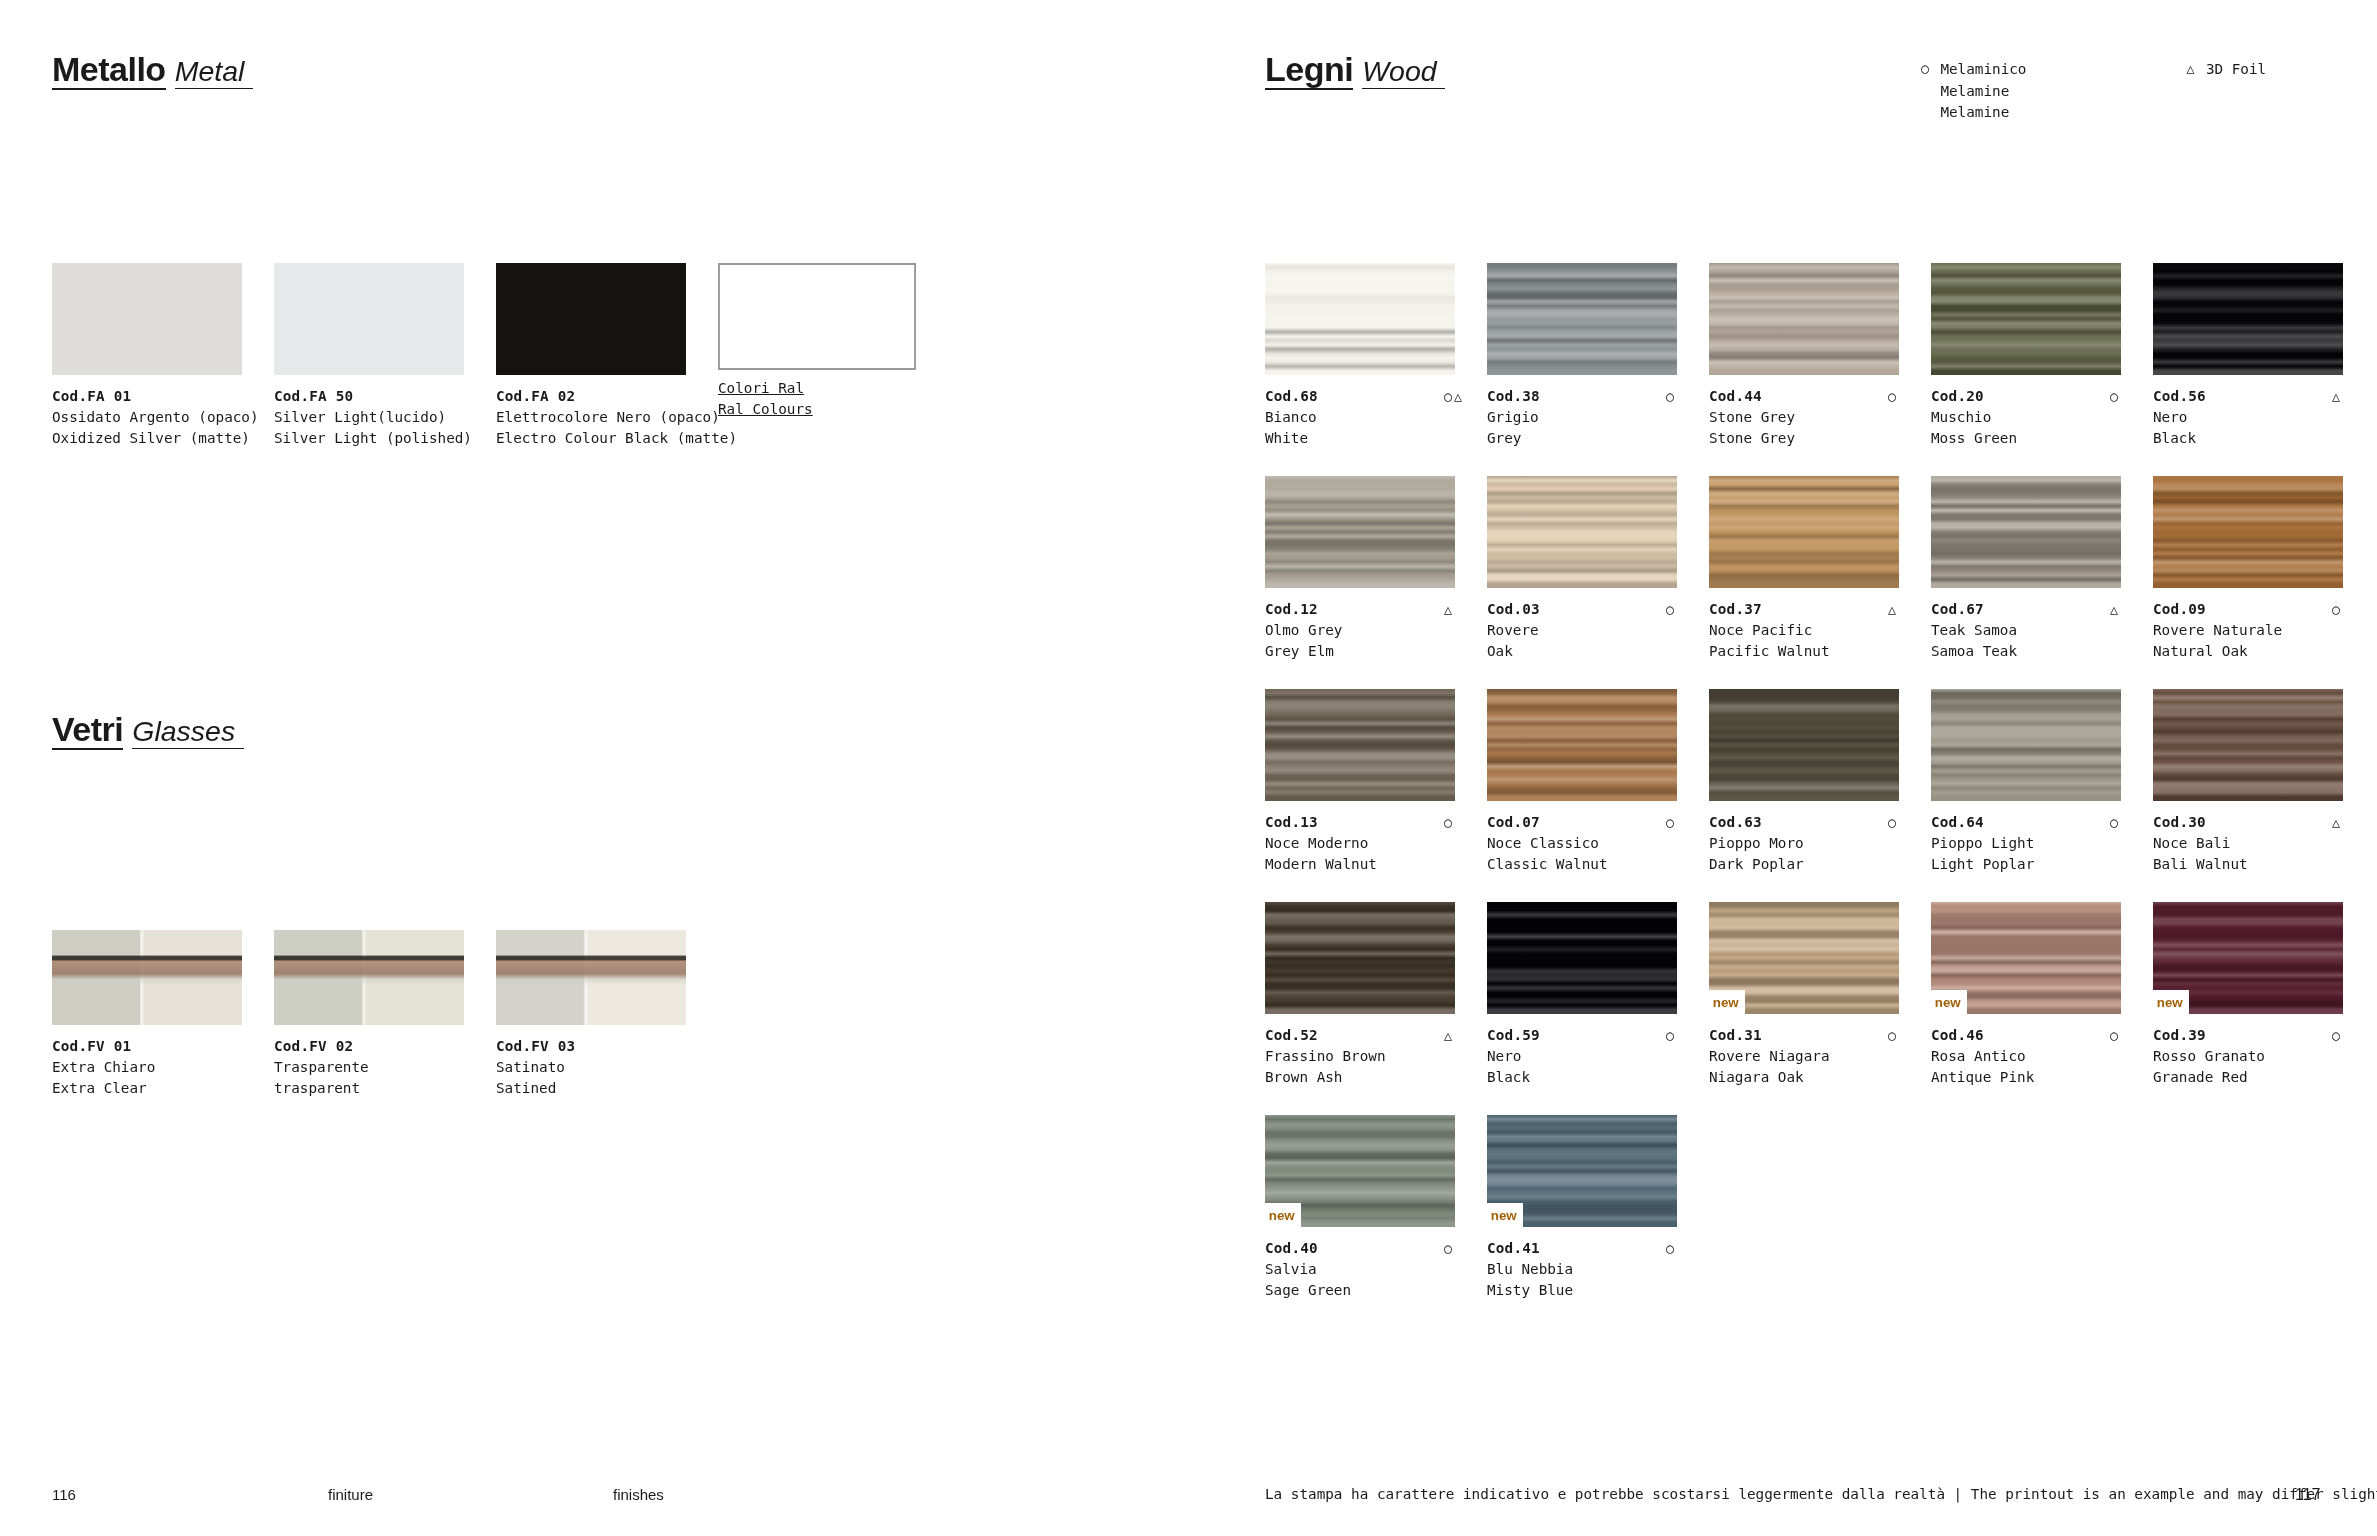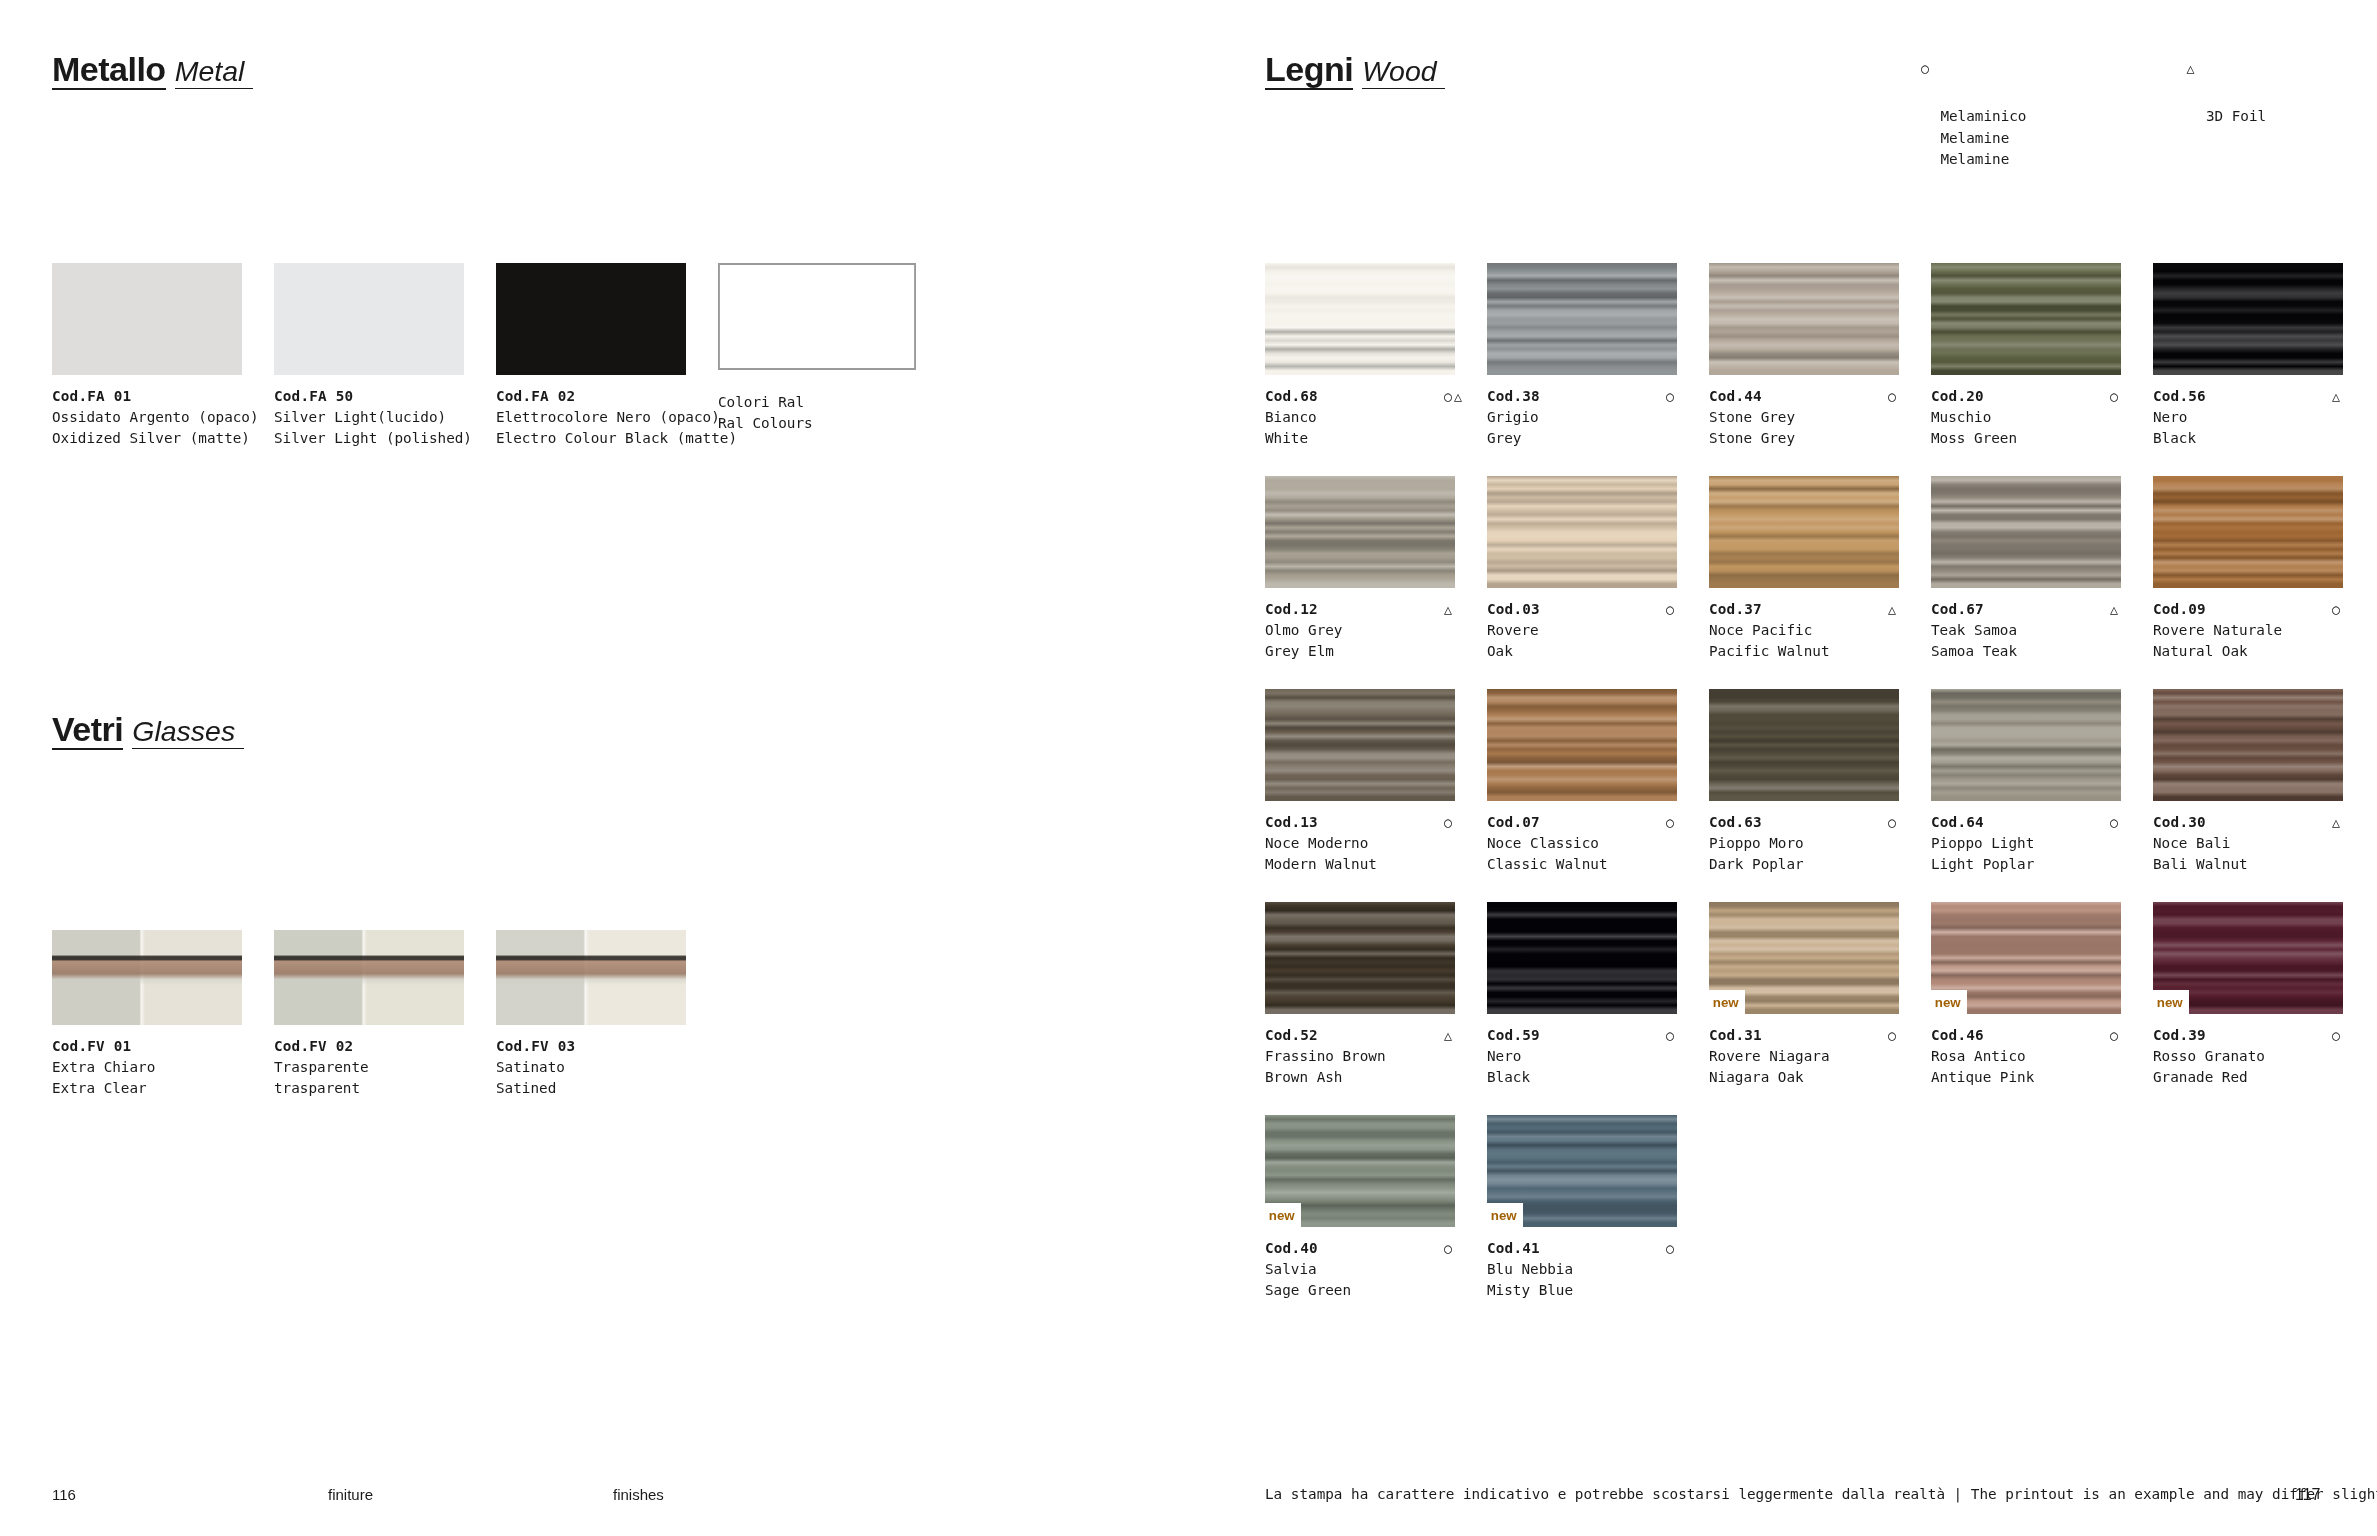--- a/index.html
+++ b/index.html
@@ -54,21 +54,21 @@
     position: absolute;
     top: 59px;
     left: 1921px;
     display: flex;
     gap: 160px;
     font-size: 14.3px;
     line-height: 1.52;
   }
   .legend-item { display: flex; gap: 11.4px; align-items: flex-start; }
   .legend-sym  { font-size: 13.3px; line-height: 1.55; }
-  .legend-txt  { white-space: pre-line; margin-top: 47px; }
+  .legend-txt  { white-space: pre-line; }
 
   
   .grid { position: absolute; display: flex; }
   .cell { position: relative; }
 
   .sw {
     position: relative;
     overflow: hidden;
     background-repeat: no-repeat;
     background-size: 100% 100%;
@@ -104,21 +104,21 @@
     font-size: 13.3px;
     letter-spacing: 1.9px;
     line-height: 1.45;
   }
 
   
   #metal-grid { top: 263px; left: 52px; }
   #metal-grid .cell { width: 222px; }
   #metal-grid .sw { width: 190px; height: 112px; }
   #metal-grid .cell.ral .sw { width: 198px; height: 107px; background: #ffffff; }
-  #metal-grid .cell.ral .caption { margin-top: 22px; }
+  #metal-grid .cell.ral .caption { margin-top: 8px; text-decoration: underline; }
 
   
   #glass-grid { top: 930px; left: 52px; }
   #glass-grid .cell { width: 222px; }
   #glass-grid .sw { width: 190px; height: 95px; }
 
   
   .wood-row { position: absolute; left: 1265px; display: flex; }
   .wood-row .cell { width: 222px; }
   .wood-row .sw { width: 190px; height: 112px; }

